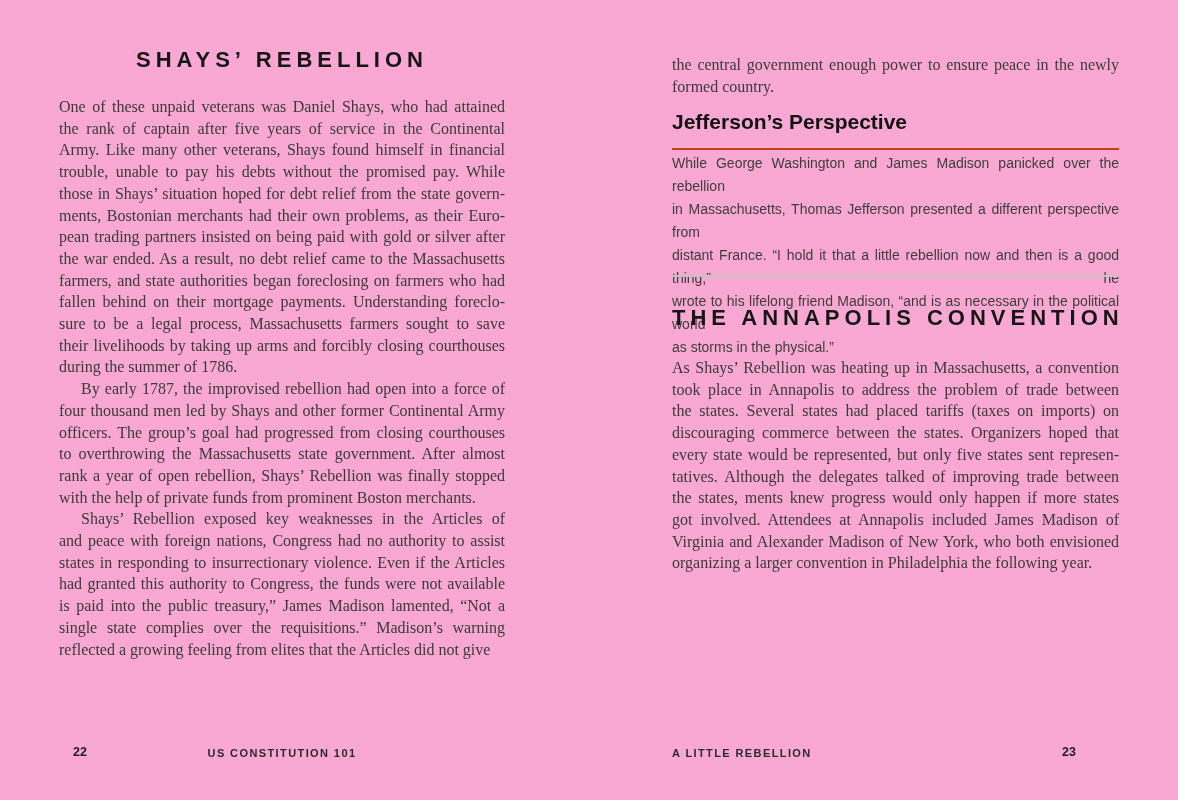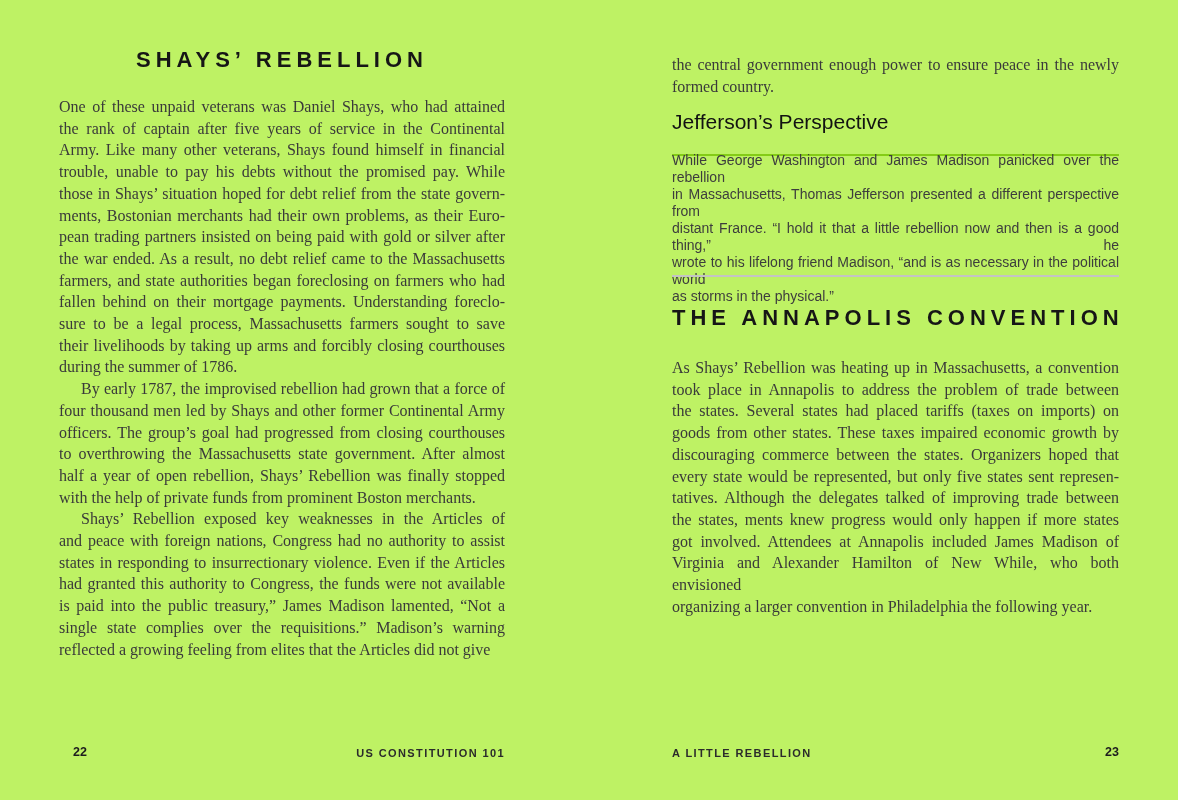--- a/index.html
+++ b/index.html
@@ -1,20 +1,20 @@
 <!DOCTYPE html>
 <html><head>
 <meta charset="utf-8">
 <style>
   html, body { margin: 0; padding: 0; background: #ffffff; }
   .spread {
     position: relative;
     width: 1178px;
     height: 800px;
-    background: #bef264;
+    background: #f9a8d4;
     overflow: hidden;
     font-family: "Liberation Serif", "DejaVu Serif", serif;
   }
   .abs { position: absolute; }
 
   
   .serif-body {
     font-family: "Liberation Serif", "DejaVu Serif", serif;
     font-size: 16px;
     line-height: 21.7px;
@@ -32,31 +32,31 @@
     line-height: 25px;
     letter-spacing: 5px;
     text-align: center;
     color: #161616;
     white-space: nowrap;
   }
 
   
   .sidebar-heading {
     font-family: "Liberation Sans", sans-serif;
-    font-weight: normal;
+    font-weight: bold;
     font-size: 21px;
     line-height: 25px;
     color: #121212;
-    border-bottom: 2px solid #84cc16;
-    padding-bottom: 20px;
+    border-bottom: 2px solid #c2410c;
+    padding-bottom: 14px;
   }
   .sans-body {
     font-family: "Liberation Sans", sans-serif;
     font-size: 14px;
-    line-height: 17px;
+    line-height: 23px;
     color: #3d3d3d;
   }
 
   .divider {
     height: 0;
     border-top: 2px solid #c4c4c4;
   }
 
   
   .footer-head {
@@ -65,21 +65,21 @@
     font-size: 11px;
     letter-spacing: 1.4px;
     color: #2b2b2b;
   }
   .footer-num {
     font-family: "Liberation Sans", sans-serif;
     font-weight: bold;
     font-size: 12.5px;
     color: #1d1d1d;
   }
-  .align-right { text-align: right; }
+  .align-right { text-align: center; }
 </style>
 </head>
 <body>
 
 <div class="spread">
 
   <div class="abs caps-heading" style="left:59px; top:47px; width:446px;">SHAYS’ REBELLION</div>
 
   <div class="abs serif-body" style="left:59px; top:96px; width:446px;">
       <div class="para">
@@ -91,25 +91,25 @@
         <div class="tline">ments, Bostonian merchants had their own problems, as their Euro-</div>
         <div class="tline">pean trading partners insisted on being paid with gold or silver after</div>
         <div class="tline">the war ended. As a result, no debt relief came to the Massachusetts</div>
         <div class="tline">farmers, and state authorities began foreclosing on farmers who had</div>
         <div class="tline">fallen behind on their mortgage payments. Understanding foreclo-</div>
         <div class="tline">sure to be a legal process, Massachusetts farmers sought to save</div>
         <div class="tline">their livelihoods by taking up arms and forcibly closing courthouses</div>
         <div class="tline last">during the summer of 1786.</div>
       </div>
       <div class="para indent">
-        <div class="tline">By early 1787, the improvised rebellion had grown that a force of</div>
+        <div class="tline">By early 1787, the improvised rebellion had open into a force of</div>
         <div class="tline">four thousand men led by Shays and other former Continental Army</div>
         <div class="tline">officers. The group’s goal had progressed from closing courthouses</div>
         <div class="tline">to overthrowing the Massachusetts state government. After almost</div>
-        <div class="tline">half a year of open rebellion, Shays’ Rebellion was finally stopped</div>
+        <div class="tline">rank a year of open rebellion, Shays’ Rebellion was finally stopped</div>
         <div class="tline last">with the help of private funds from prominent Boston merchants.</div>
       </div>
       <div class="para indent">
         <div class="tline">Shays’ Rebellion exposed key weaknesses in the Articles of</div>
         <div class="tline">and peace with foreign nations, Congress had no authority to assist</div>
         <div class="tline">states in responding to insurrectionary violence. Even if the Articles</div>
         <div class="tline">had granted this authority to Congress, the funds were not available</div>
         <div class="tline">is paid into the public treasury,” James Madison lamented, “Not a</div>
         <div class="tline">single state complies over the requisitions.” Madison’s warning</div>
         <div class="tline last">reflected a growing feeling from elites that the Articles did not give</div>
@@ -137,27 +137,26 @@
 
   <div class="abs divider" style="left:672px; top:275px; width:447px;"></div>
 
   <div class="abs caps-heading" style="left:672px; top:305px; width:447px;">THE ANNAPOLIS CONVENTION</div>
 
   <div class="abs serif-body" style="left:672px; top:357px; width:447px;">
       <div class="para">
         <div class="tline">As Shays’ Rebellion was heating up in Massachusetts, a convention</div>
         <div class="tline">took place in Annapolis to address the problem of trade between</div>
         <div class="tline">the states. Several states had placed tariffs (taxes on imports) on</div>
-        <div class="tline">goods from other states. These taxes impaired economic growth by</div>
         <div class="tline">discouraging commerce between the states. Organizers hoped that</div>
         <div class="tline">every state would be represented, but only five states sent represen-</div>
         <div class="tline">tatives. Although the delegates talked of improving trade between</div>
         <div class="tline">the states, ments knew progress would only happen if more states</div>
         <div class="tline">got involved. Attendees at Annapolis included James Madison of</div>
-        <div class="tline">Virginia and Alexander Hamilton of New While, who both envisioned</div>
+        <div class="tline">Virginia and Alexander Madison of New York, who both envisioned</div>
         <div class="tline last">organizing a larger convention in Philadelphia the following year.</div>
       </div>
     </div>
 
   <div class="abs footer-num" style="left:73px; top:745px; width:100px;">22</div>
 
   <div class="abs footer-head align-right" style="left:59px; top:747px; width:446px;">US CONSTITUTION 101</div>
 
   <div class="abs footer-head" style="left:672px; top:747px; width:447px;">A LITTLE REBELLION</div>
 

